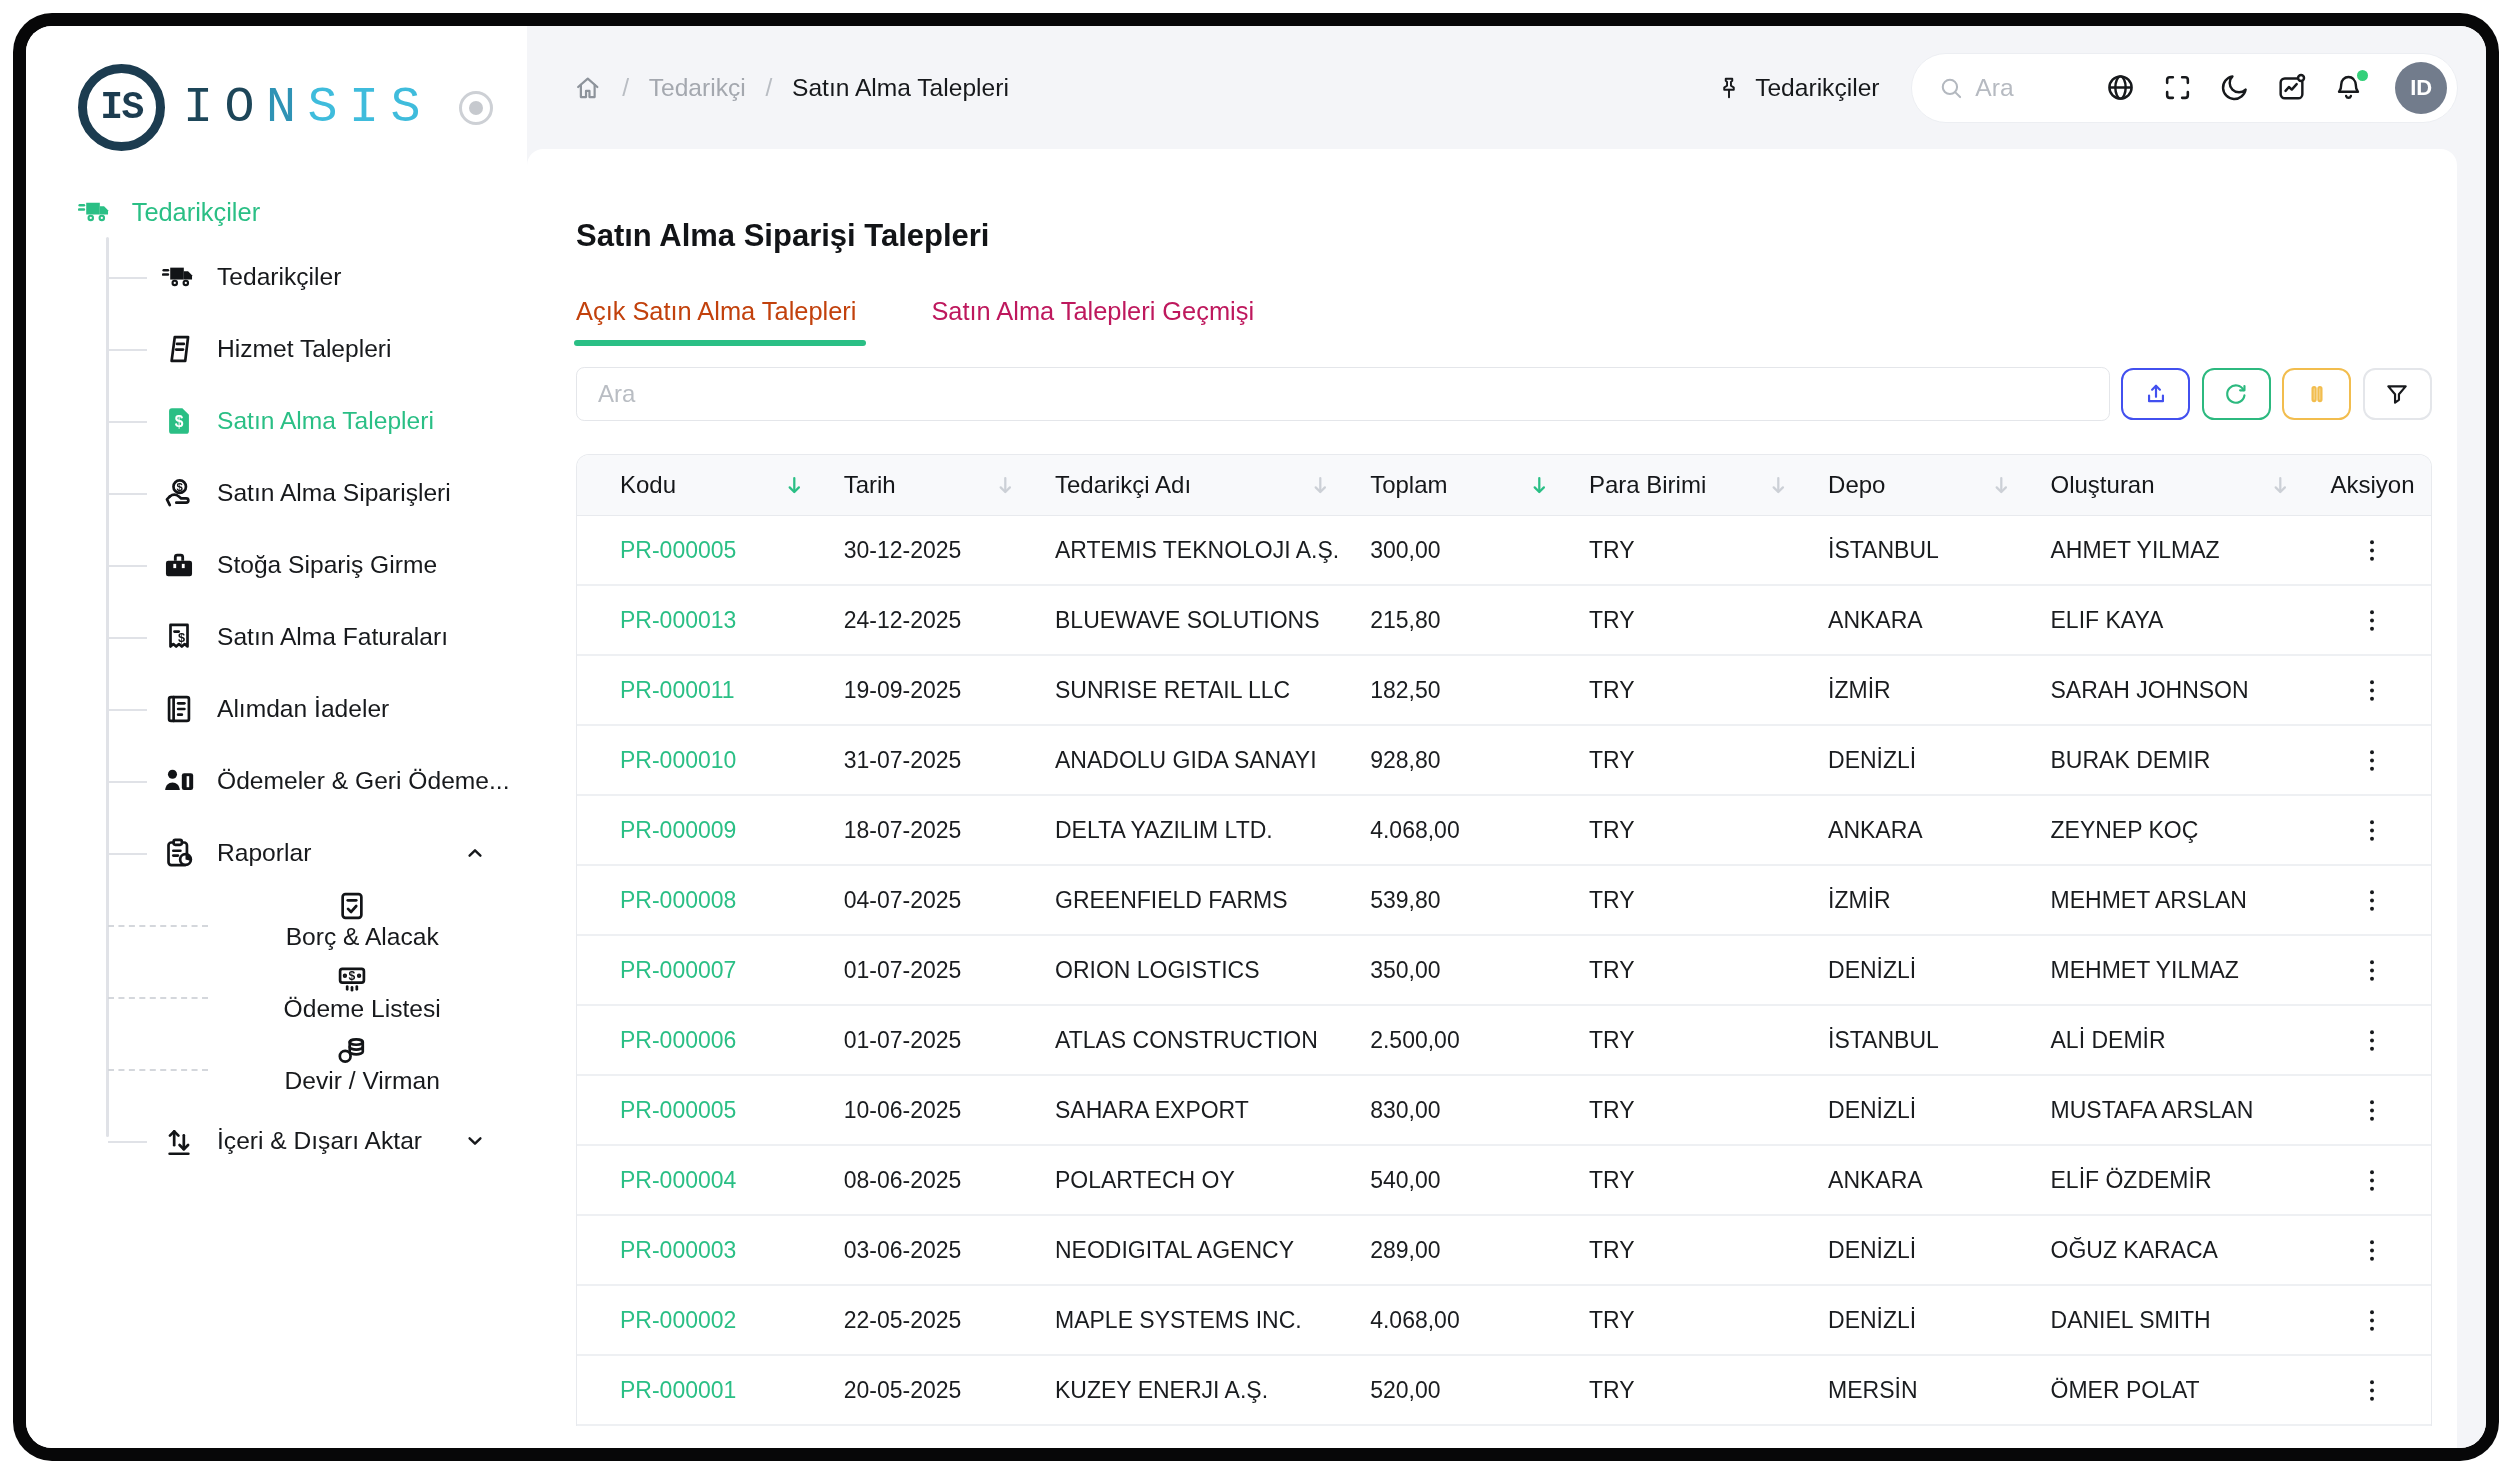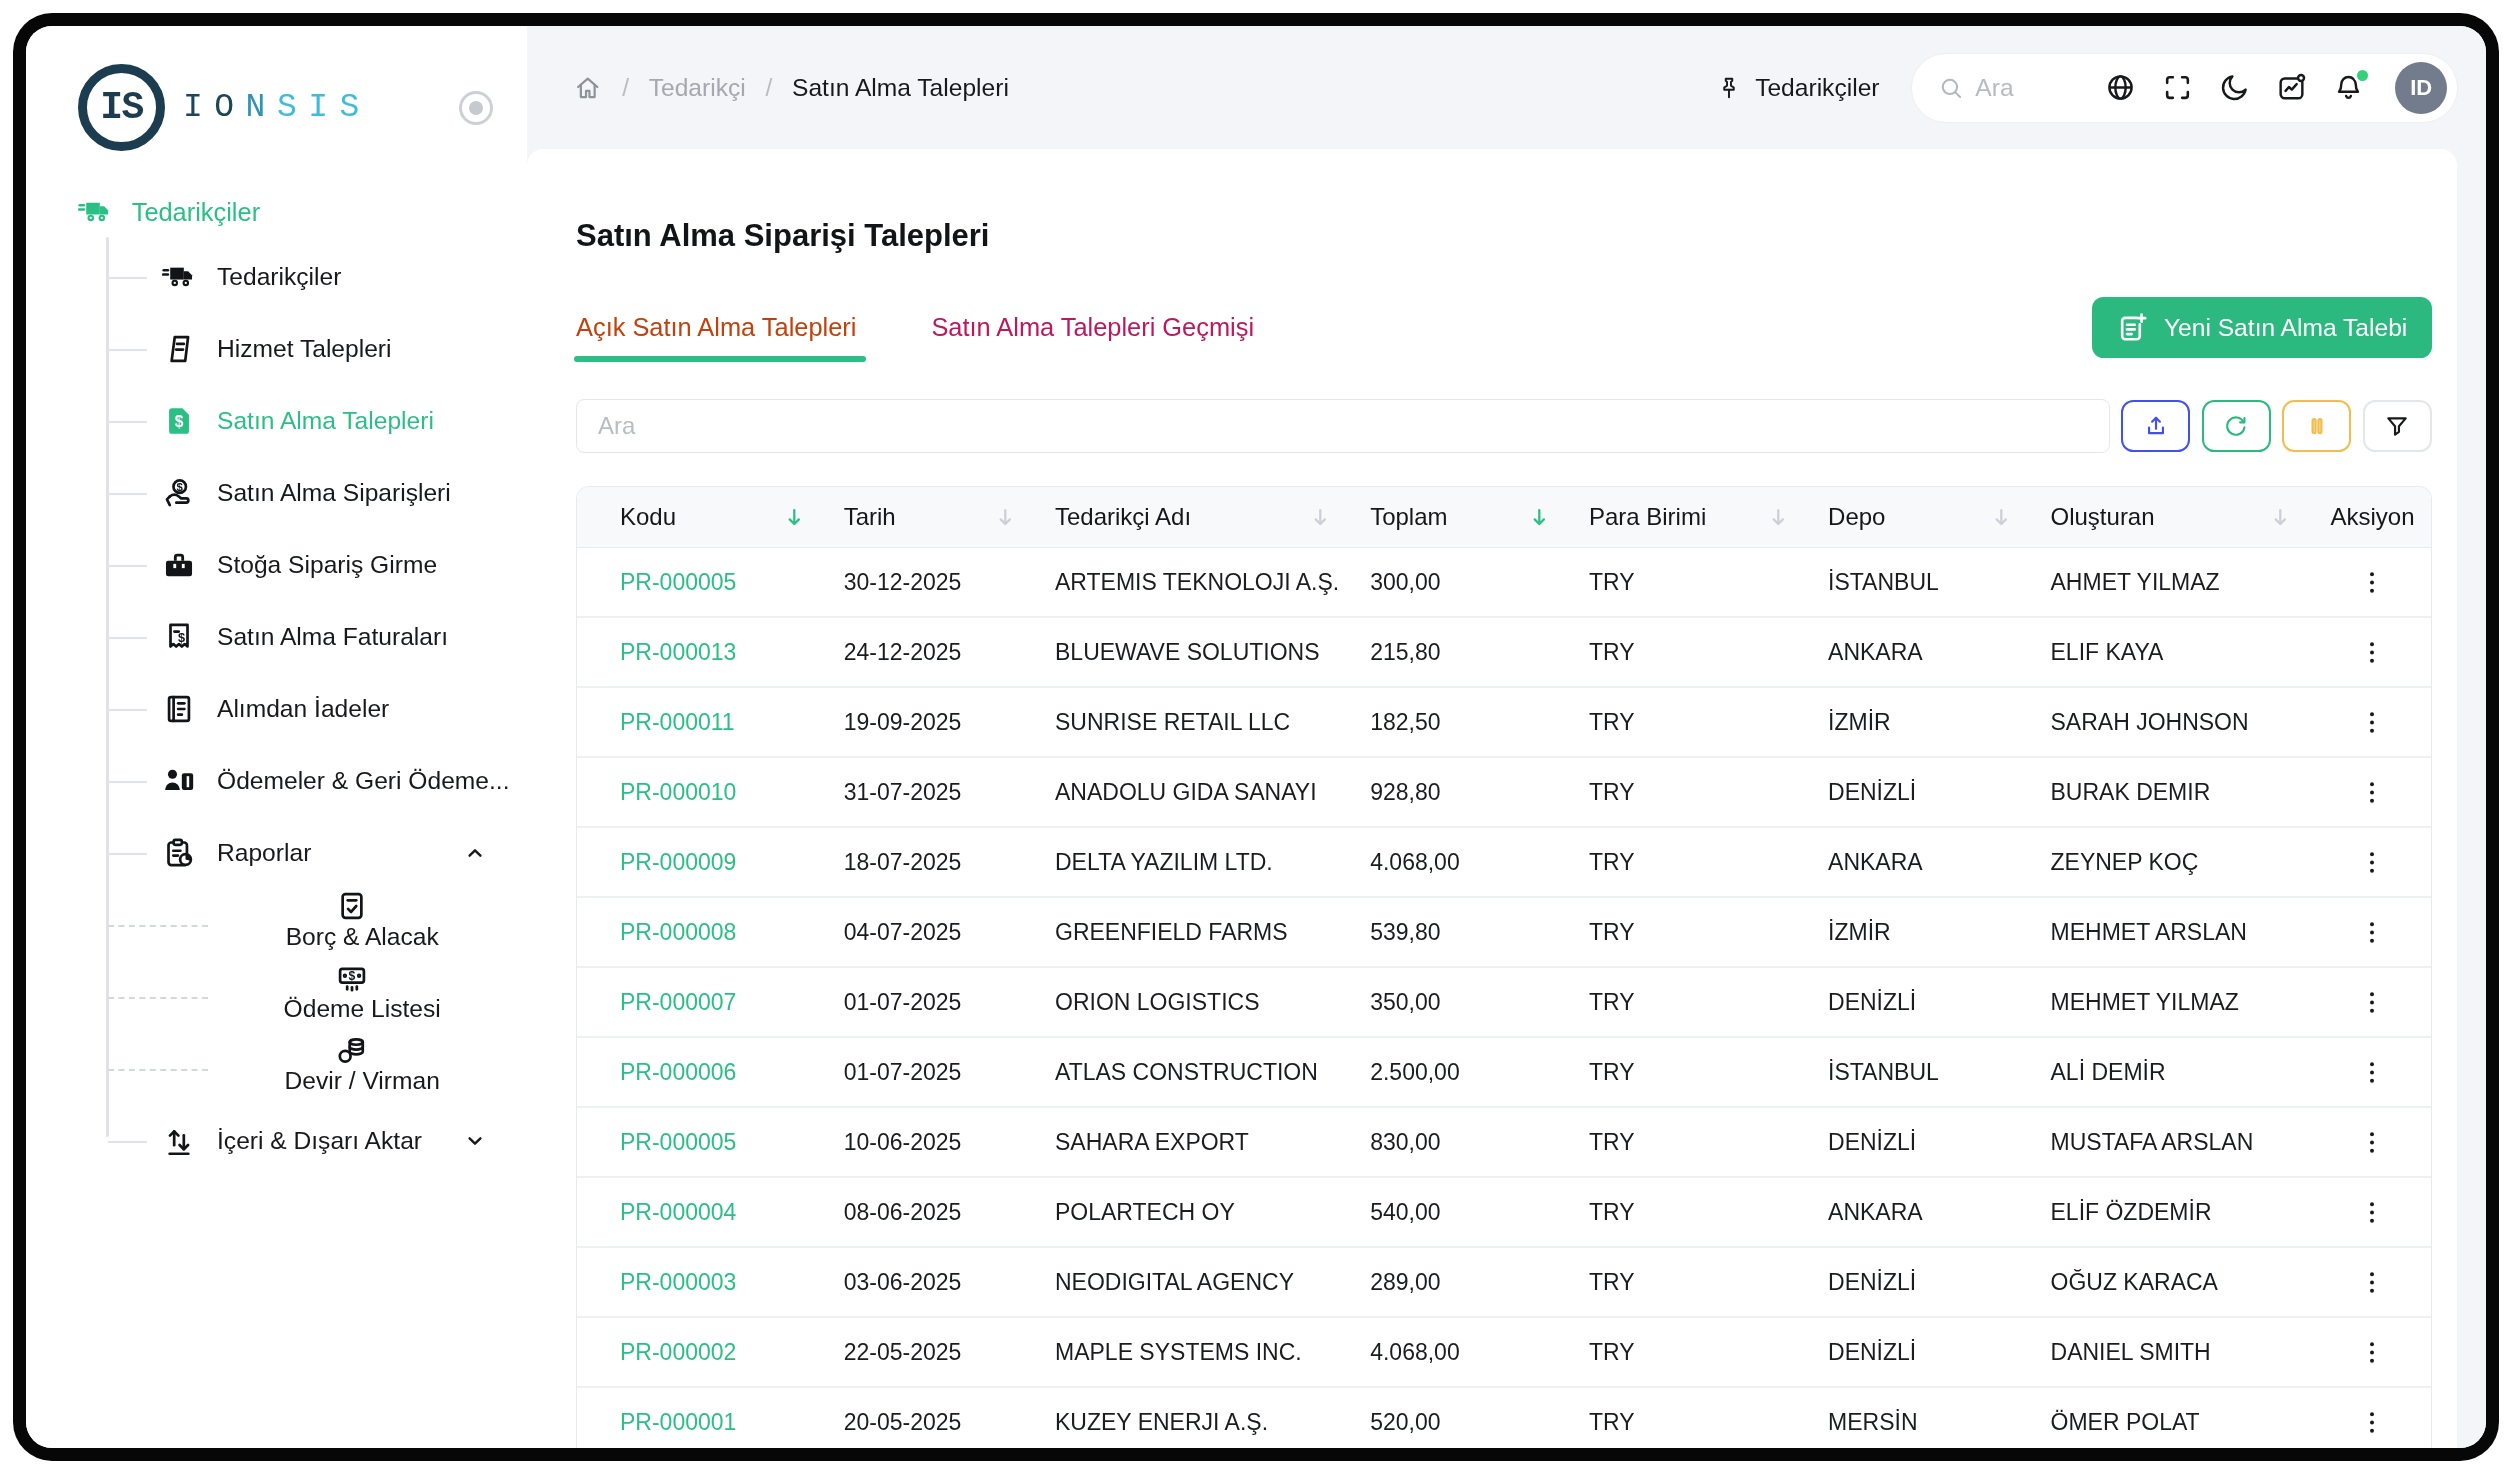--- a/index.html
+++ b/index.html
@@ -13,21 +13,21 @@
     background:#070708; border-radius:39px; padding:13px; }
   .app { width:100%; height:100%; background:#ffffff; border-radius:26px;
     overflow:hidden; display:flex; }
 
   
   .sidebar { width:501px; flex:none; background:#fff; padding:38px 0 0 52px; position:relative; }
   .logo-row { display:flex; align-items:center;font-family:Liberation Mono, monospace; }
   .logo-badge { width:87px; height:87px; border:9px solid #1c3c50; border-radius:50%;
     display:flex; align-items:center; justify-content:center;
     font-size:38px; font-weight:700; color:#1c3c50; letter-spacing:-1.6px; flex:none; }
-  .logo-text { margin-left:18px; font-size:33px; font-weight:500; letter-spacing:11.5px; white-space:nowrap; }
+  .logo-text { margin-left:18px; font-size:50px; font-weight:500; letter-spacing:11.5px; white-space:nowrap; }
   .logo-text .p1 { color:#1d4659; } .logo-text .p2 { color:#2f93b5; } .logo-text .p3 { color:#3fbcdc; }
   .logo-toggle { margin-left:auto; margin-right:34px; width:34px; height:34px; flex:none;
     border:3.3px solid #cdd0d5; border-radius:50%; position:relative; cursor:pointer; }
   .logo-toggle::after { content:""; position:absolute; left:50%; top:50%; transform:translate(-50%,-50%);
     width:14px; height:14px; border-radius:50%; background:#c6c9ce; }
 
   .nav-root { margin-top:44px; display:flex; align-items:center; gap:19.7px;
     color:#2abf85; font-size:25.4px; font-weight:500; }
   .nav-root .ico { color:#2abf85; }
 
@@ -359,31 +359,20 @@
         </div>
       </div>
     </header>
 
     <section class="page">
       <h1 class="page-title">Satın Alma Siparişi Talepleri</h1>
 
       <div class="tabs-row">
         <span class="tab active">Açık Satın Alma Talepleri</span>
         <span class="tab">Satın Alma Talepleri Geçmişi</span>
-        <button class="new-btn">
-          <svg viewBox="0 0 24 24" fill="none" stroke="#fff" stroke-width="1.9" stroke-linecap="round" stroke-linejoin="round">
-            <path d="M15.2 5H6.6A2.1 2.1 0 0 0 4.5 7.1v11.3a2.1 2.1 0 0 0 2.1 2.1h8.6a2.1 2.1 0 0 0 2.1-2.1V9.6"></path>
-            <path d="M8 10h5.6"></path>
-                <path d="M8 13.4h5.6"></path>
-                <path d="M8 16.8h3.4"></path>
-            <path d="M18.6 2.6v5.2"></path>
-                <path d="M16 5.2h5.2"></path>
-          </svg>
-          <span>Yeni Satın Alma Talebi</span>
-        </button>
       </div>
 
       <div class="search-row">
         <input class="search-input" placeholder="Ara" style="">
         <button class="tool-btn tool-upload">
           <svg viewBox="0 0 24 24" fill="none" stroke="currentColor" stroke-width="2" stroke-linecap="round" stroke-linejoin="round">
             <path d="M12 14.6V4.6"></path>
                 <path d="M8.4 8 12 4.4 15.6 8"></path>
                 <path d="M5.6 13.4v5.2h12.8v-5.2"></path>
           </svg>

